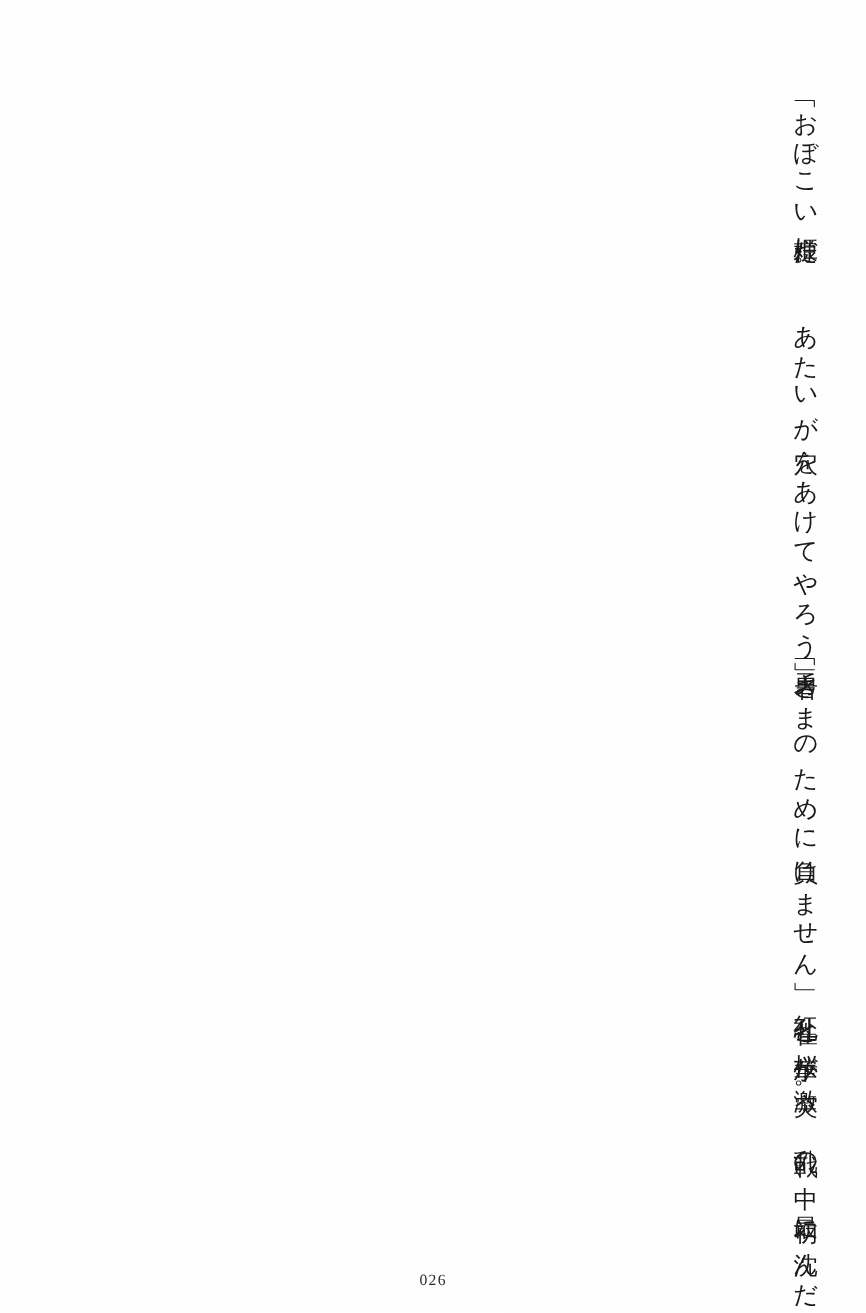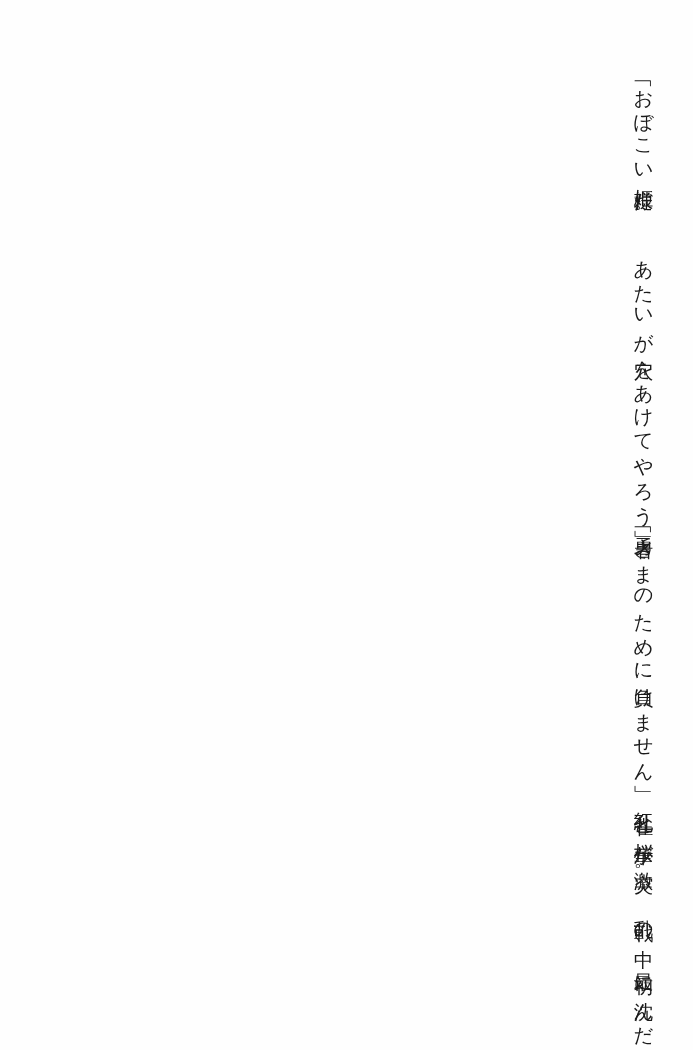--- a/index.html
+++ b/index.html
@@ -63,13 +63,14 @@
 <body>
 
 <div id="page">
   <div id="text-block">
     <div class="line">「おぼこい姫様だ。　あたいが穴をあけてやろう」</div>
     <div class="line">「勇者さまのために負けません」</div>
     <div class="line">　紅孔雀と桜華が激突。</div>
     <div class="line">　乱戦の中、最初に沈んだのは、死霊魔術師の邪破であった。戦斧で頭を潰されたのだ。</div>
 
   </div>
+  <div id="page-number">026</div>
 </div>
 
 </body></html>

